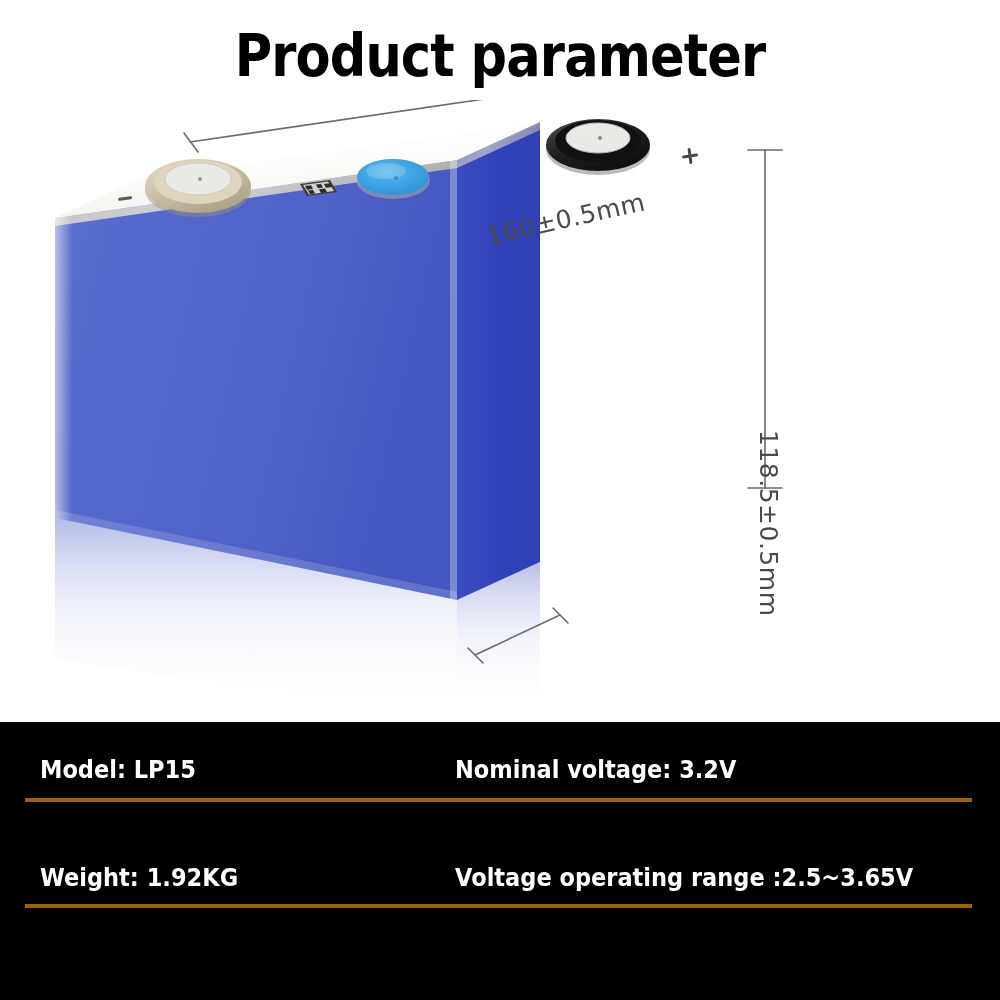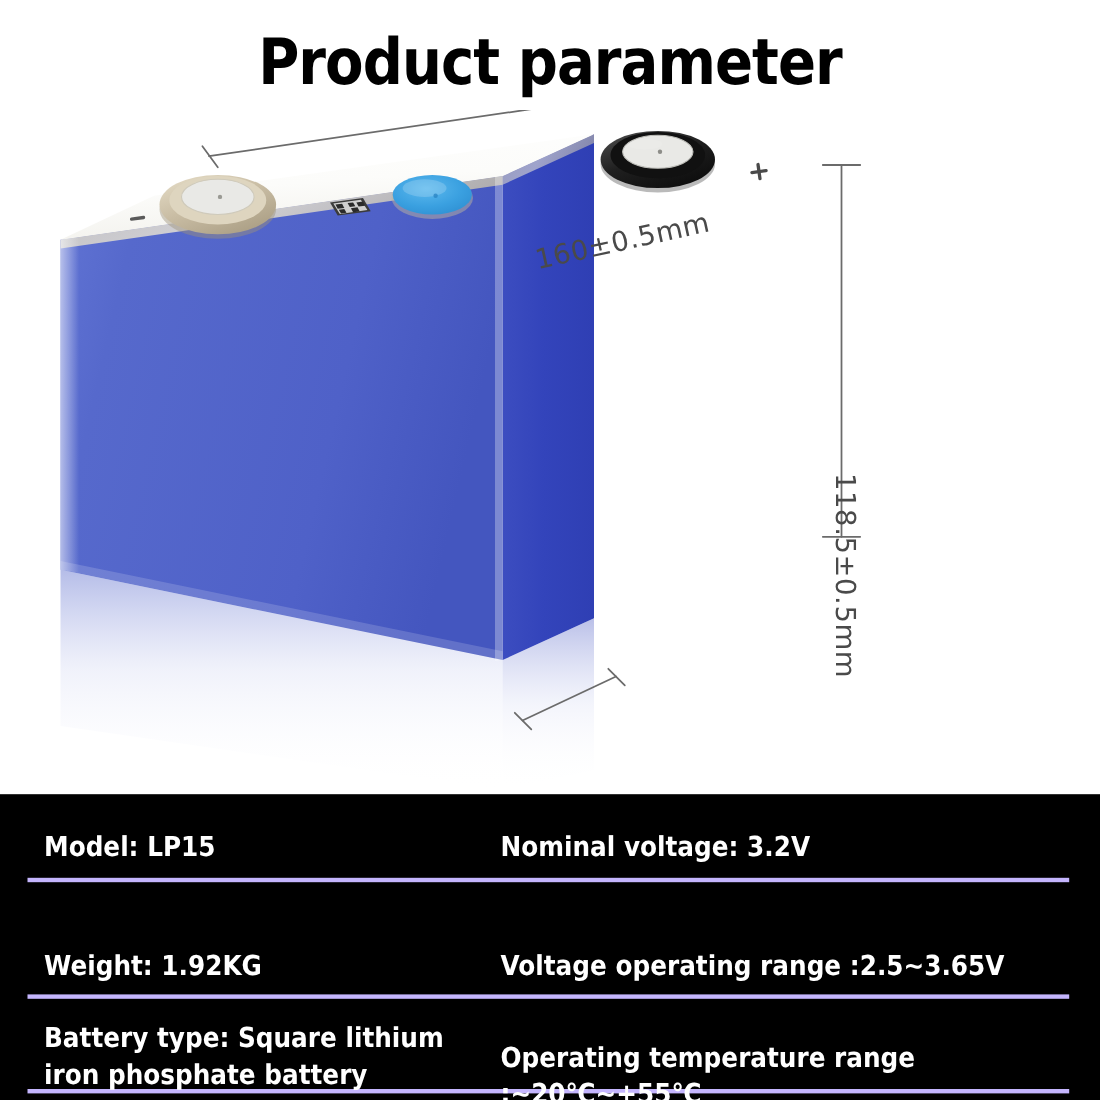--- a/index.html
+++ b/index.html
@@ -81,21 +81,21 @@
     left: 0;
     top: 722px;
     width: 1000px;
     height: 278px;
     background: #000000;
   }
   .spec-row {
     position: absolute;
     left: 25px;
     width: 947px;
-    border-bottom: 4px solid #c4b5fd;
+    border-bottom: 4px solid #a16207;
     box-sizing: border-box;
   }
   .spec-cell {
     position: absolute;
     font-family: "DejaVu Sans", sans-serif;
     font-weight: bold;
     font-size: 25px;
     color: #ffffff;
     white-space: pre-line;
     transform: scaleX(0.9);
@@ -276,21 +276,16 @@
       <div class="spec-cell cell-left" style="top: 14px;">Model: LP15</div>
       <div class="spec-cell cell-right" style="top: 14px;">Nominal voltage: 3.2V</div>
     </div>
 
 
     <div class="spec-row" style="top: 128px; height: 58px;">
       <div class="spec-cell cell-left" style="top: 12px;">Weight: 1.92KG</div>
       <div class="spec-cell cell-right" style="top: 12px;">Voltage operating range :2.5~3.65V</div>
     </div>
 
-    <div class="spec-row" style="top: 196px; height: 76px;">
-      <div class="spec-cell cell-left" style="top: 10px;">Battery type: Square lithium
-iron phosphate battery</div>
-      <div class="spec-cell cell-right" style="top: 28px;">Operating temperature range :~20℃~+55℃</div>
-    </div>
 
   </div>
 
 </div>
 
 </body></html>

